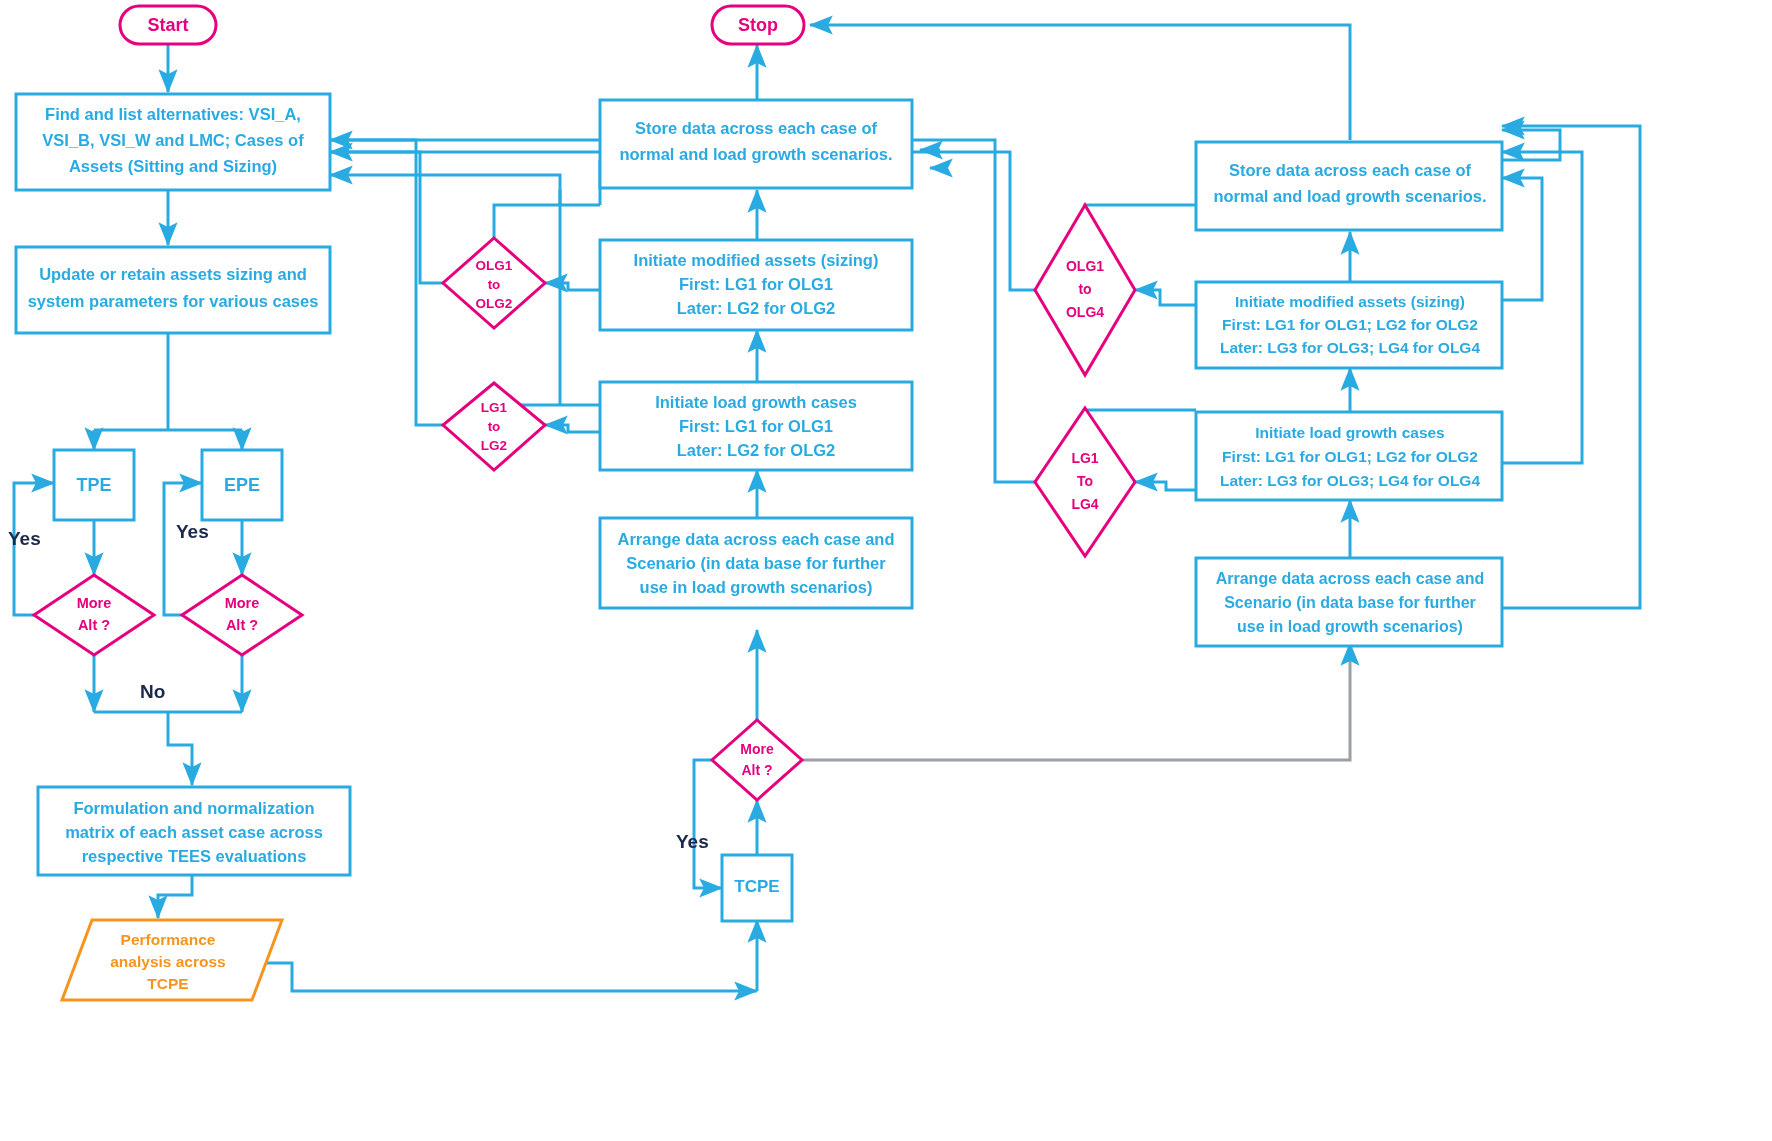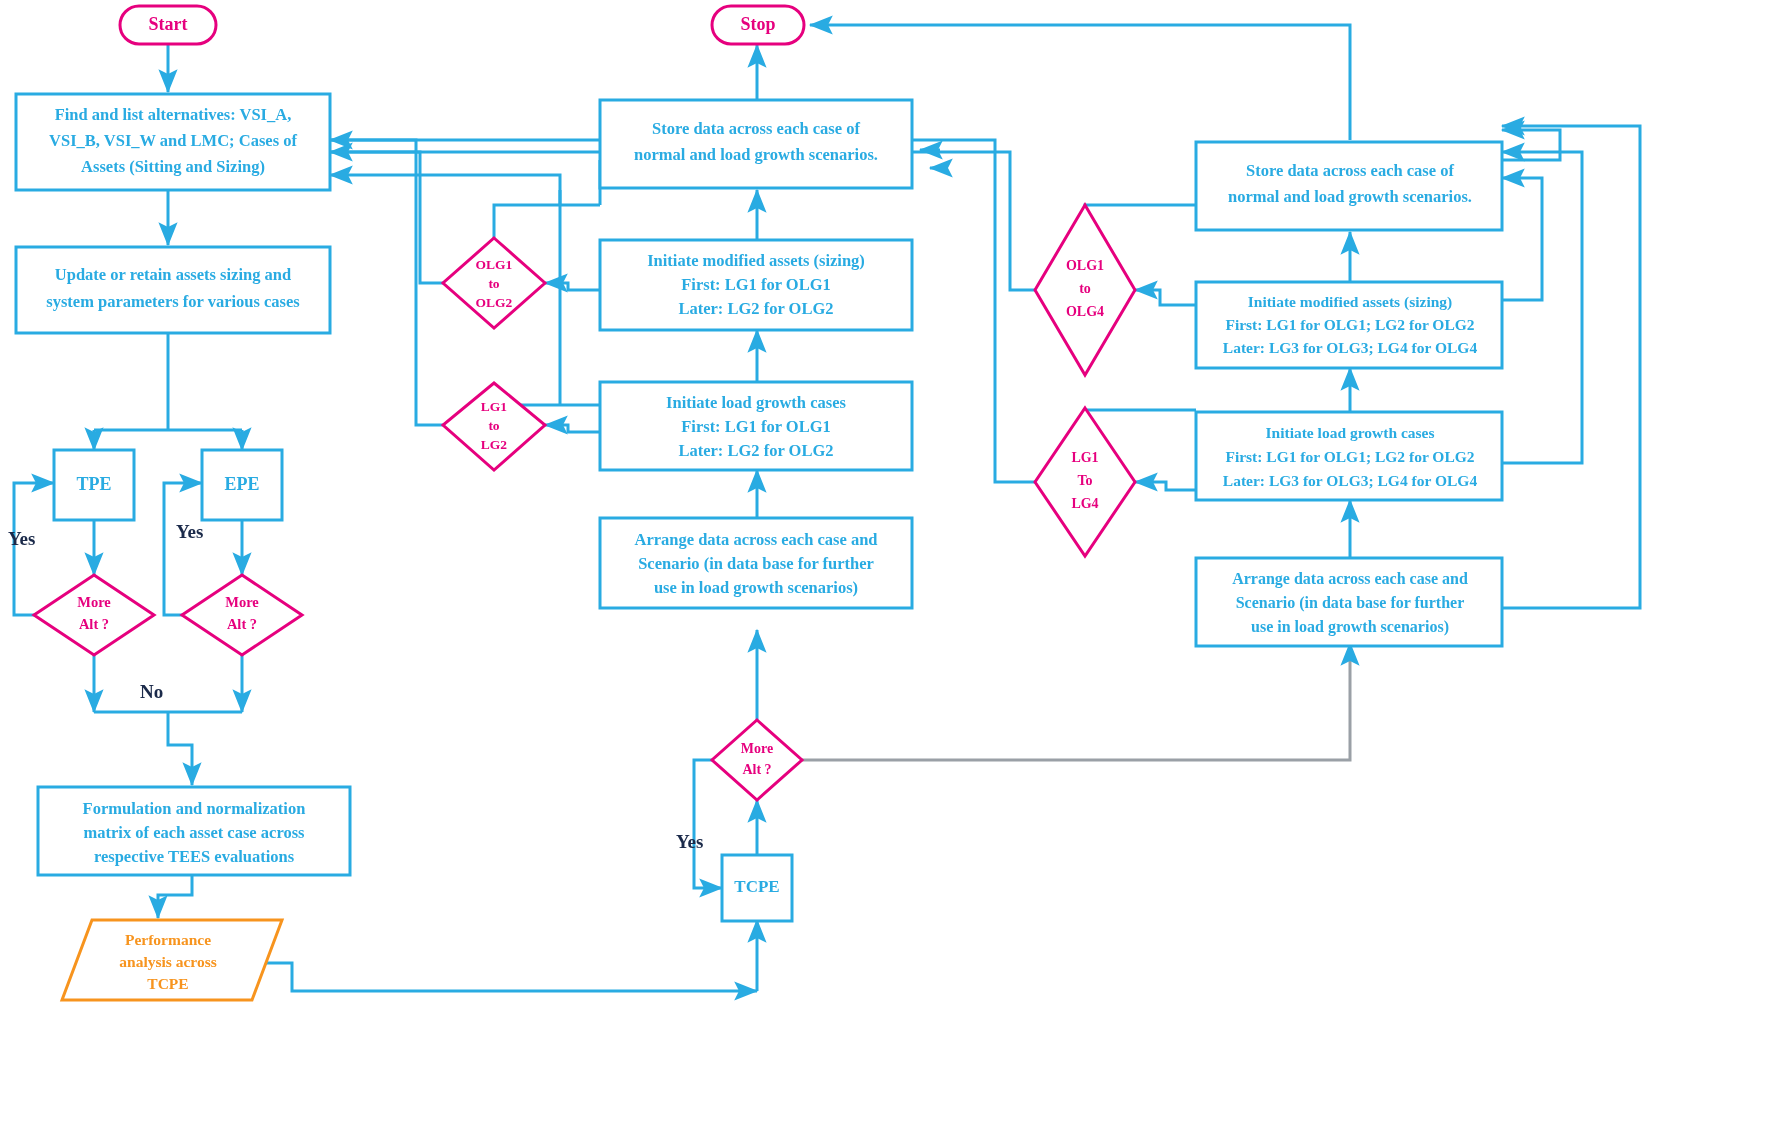--- a/index.html
+++ b/index.html
@@ -1,18 +1,18 @@
 <!DOCTYPE html>
 <html><head>
 <meta charset="utf-8">
 <style>
   html,body{margin:0;padding:0;background:#ffffff;}
   body{width:1772px;height:1141px;overflow:hidden;
        font-family:"Liberation Sans","DejaVu Sans",sans-serif;}
-  #canvas{position:relative;width:1772px;height:1141px;font-family:Liberation Serif, serif;}
+  #canvas{position:relative;width:1772px;height:1141px;}
   svg{position:absolute;left:0;top:0;width:1772px;height:1141px;}
   .nodeText{font-weight:bold;text-anchor:middle;dominant-baseline:middle;}
   .blueTxt{fill:#29ABE2;}
   .pinkTxt{fill:#E6007E;}
   .orangeTxt{fill:#F7941E;}
   .darkTxt{fill:#1B2A4A;}
 </style>
 </head>
 <body>
 

